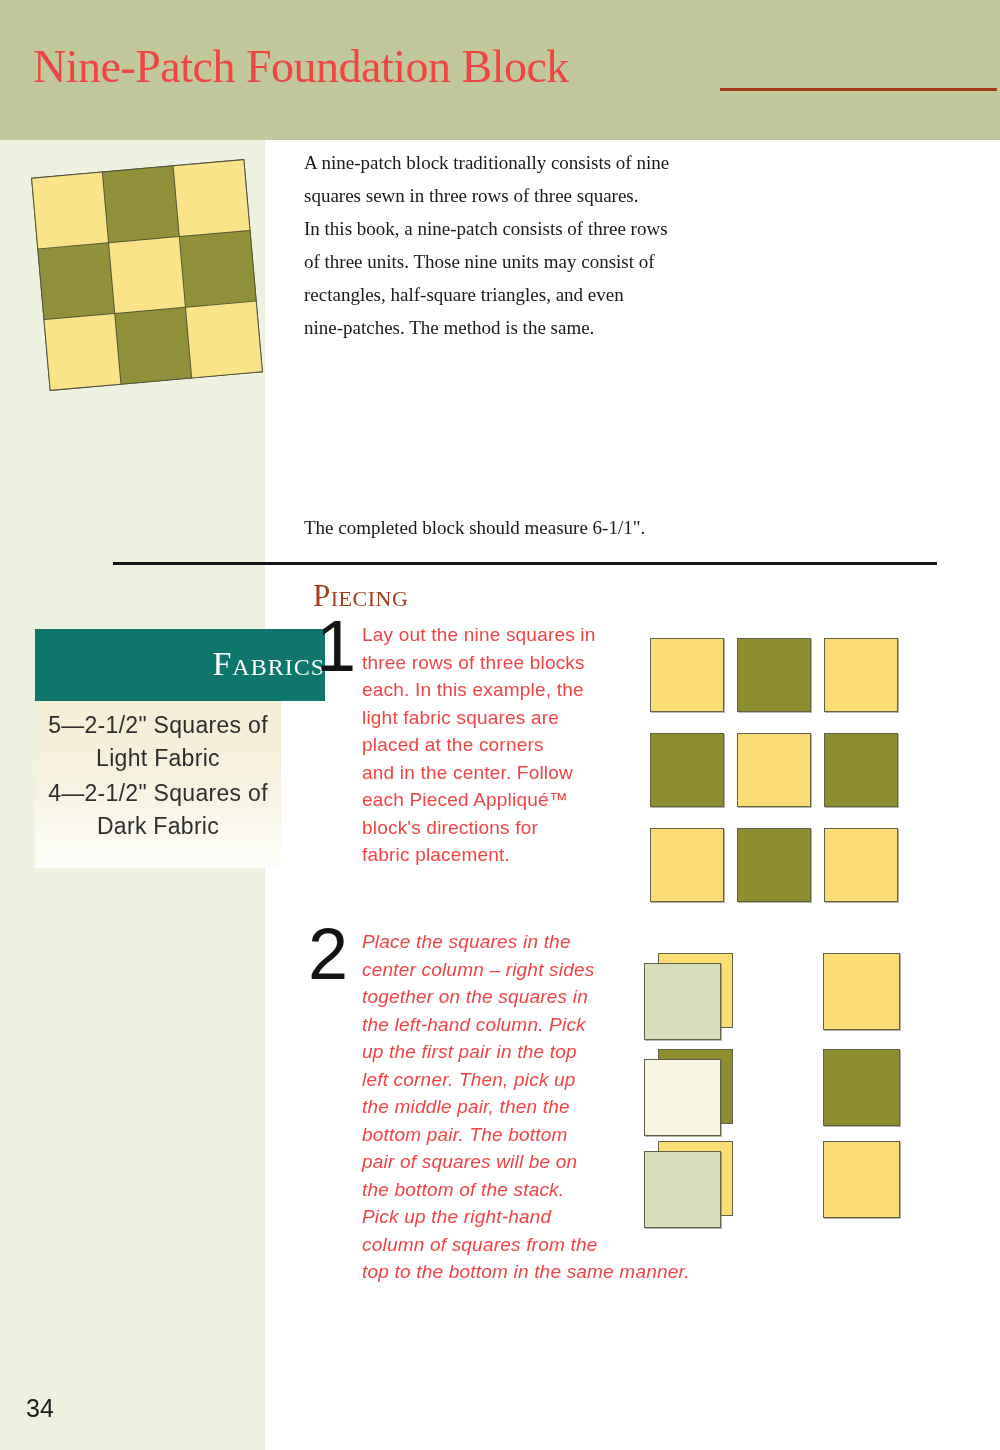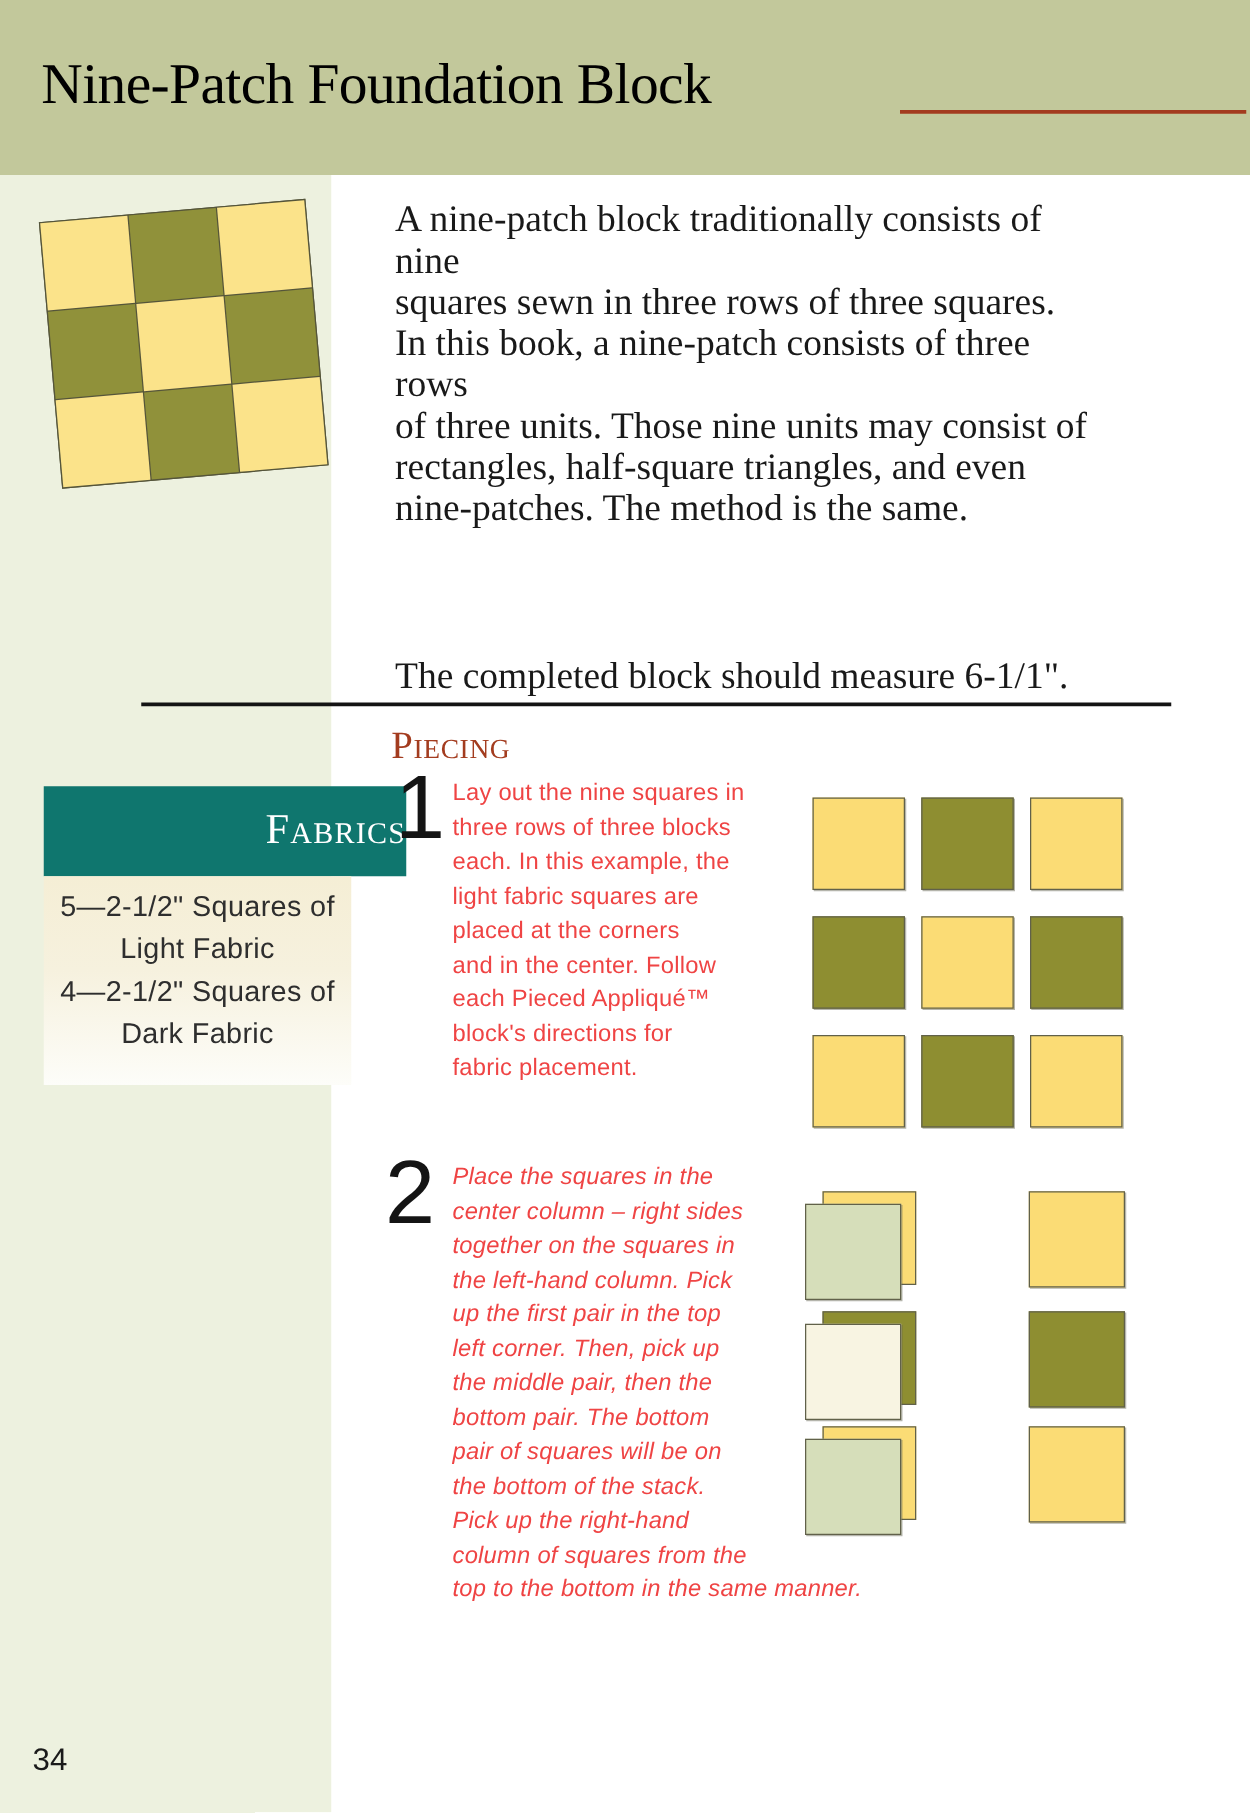--- a/index.html
+++ b/index.html
@@ -2,36 +2,36 @@
 <html><head>
 <meta charset="utf-8">
 <style>
   html,body{margin:0;padding:0;background:#ffffff;}
   .page{position:relative;width:1000px;height:1450px;background:#ffffff;overflow:hidden;
         font-family:"Liberation Serif", serif;}
 
   
   .band{position:absolute;left:0;top:0;width:1000px;height:140px;background:#c2c89b;}
   .title{position:absolute;left:33px;top:42px;font-size:46px;line-height:50px;
-         color:#000000;letter-spacing:-0.5px;font-family:"Liberation Serif",serif;margin:0;font-weight:normal;}
+         color:#ef4444;letter-spacing:-0.5px;font-family:"Liberation Serif",serif;margin:0;font-weight:normal;}
   .title-rule{position:absolute;left:720px;top:88px;width:277px;height:3px;background:#a33c1f;}
 
   
   .left-col{position:absolute;left:0;top:140px;width:265px;height:1310px;background:#edf1df;}
 
   
   .nine-patch{position:absolute;left:40px;top:168px;width:212px;height:212px;
               transform:rotate(-5deg);transform-origin:50% 50%;
               display:grid;grid-template-columns:repeat(3,1fr);grid-template-rows:repeat(3,1fr);
               gap:1px;background:#55553a;border:1px solid #55553a;}
   .nine-patch .cell{width:100%;height:100%;}
 
   
-  .intro{position:absolute;left:316px;width:560px;font-size:30px;line-height:33px;
-         color:#191919;white-space:pre-line;margin-top:13px;}
+  .intro{position:absolute;left:304px;width:560px;font-size:19px;line-height:33px;
+         color:#191919;white-space:pre-line;}
   .p1{top:146px;}
   .p2{top:378px;}
   .p3{top:511px;}
 
   .rule-black{position:absolute;left:113px;top:562px;width:824px;height:3px;background:#141414;}
 
   
   .fabrics-head{position:absolute;left:35px;top:629px;width:290px;height:72px;background:#0f766e;
                 color:#ffffff;font-variant:small-caps;font-size:34px;line-height:70px;text-align:right;
                 letter-spacing:1px;font-family:"Liberation Serif",serif;}

